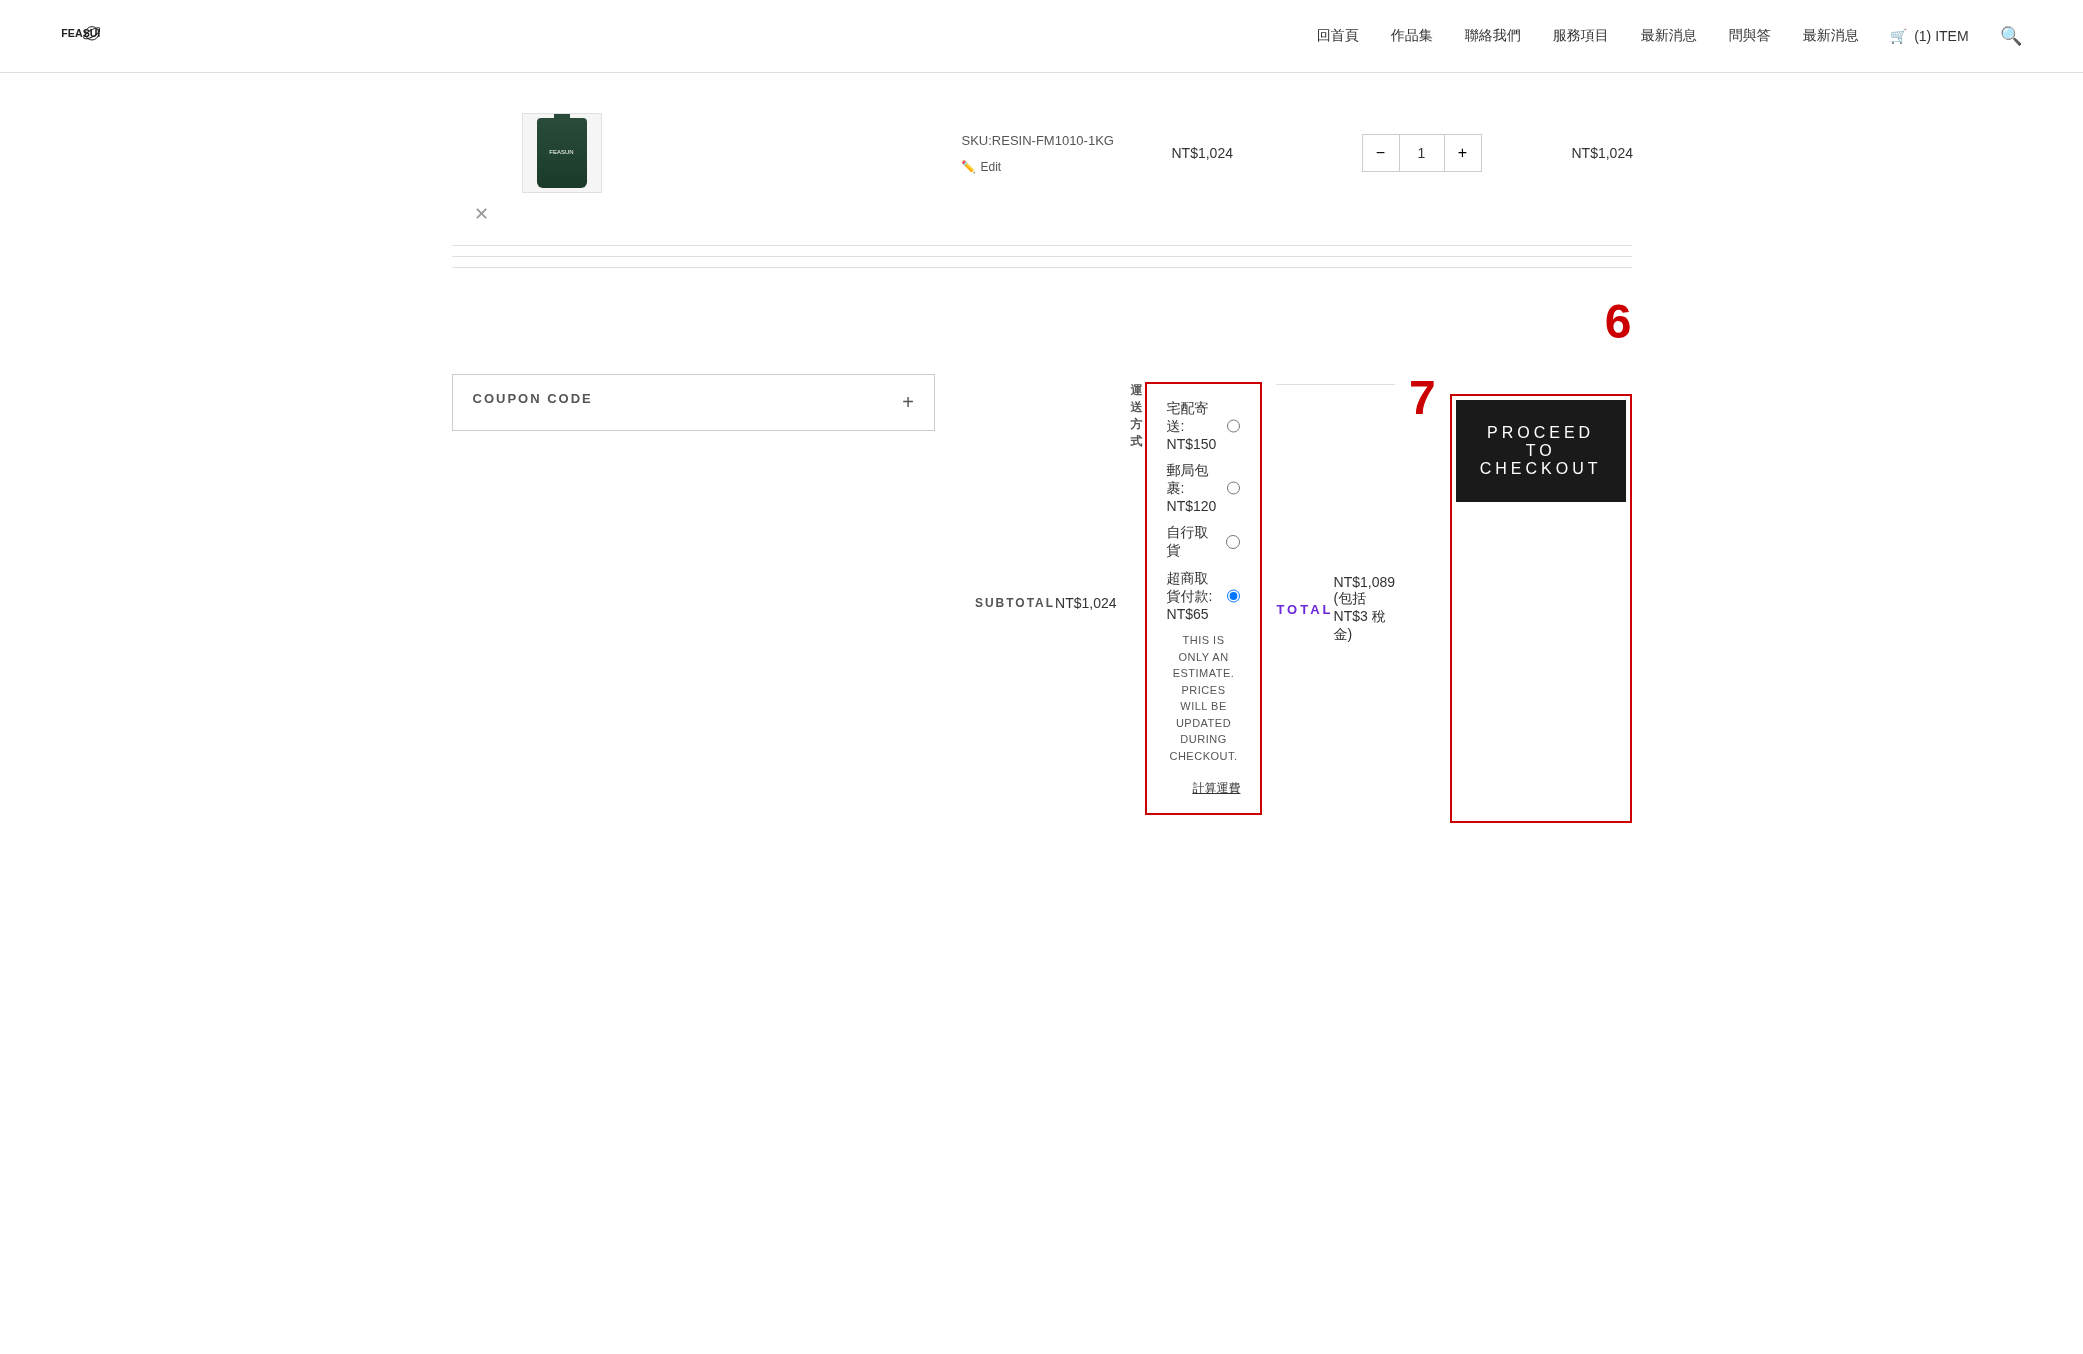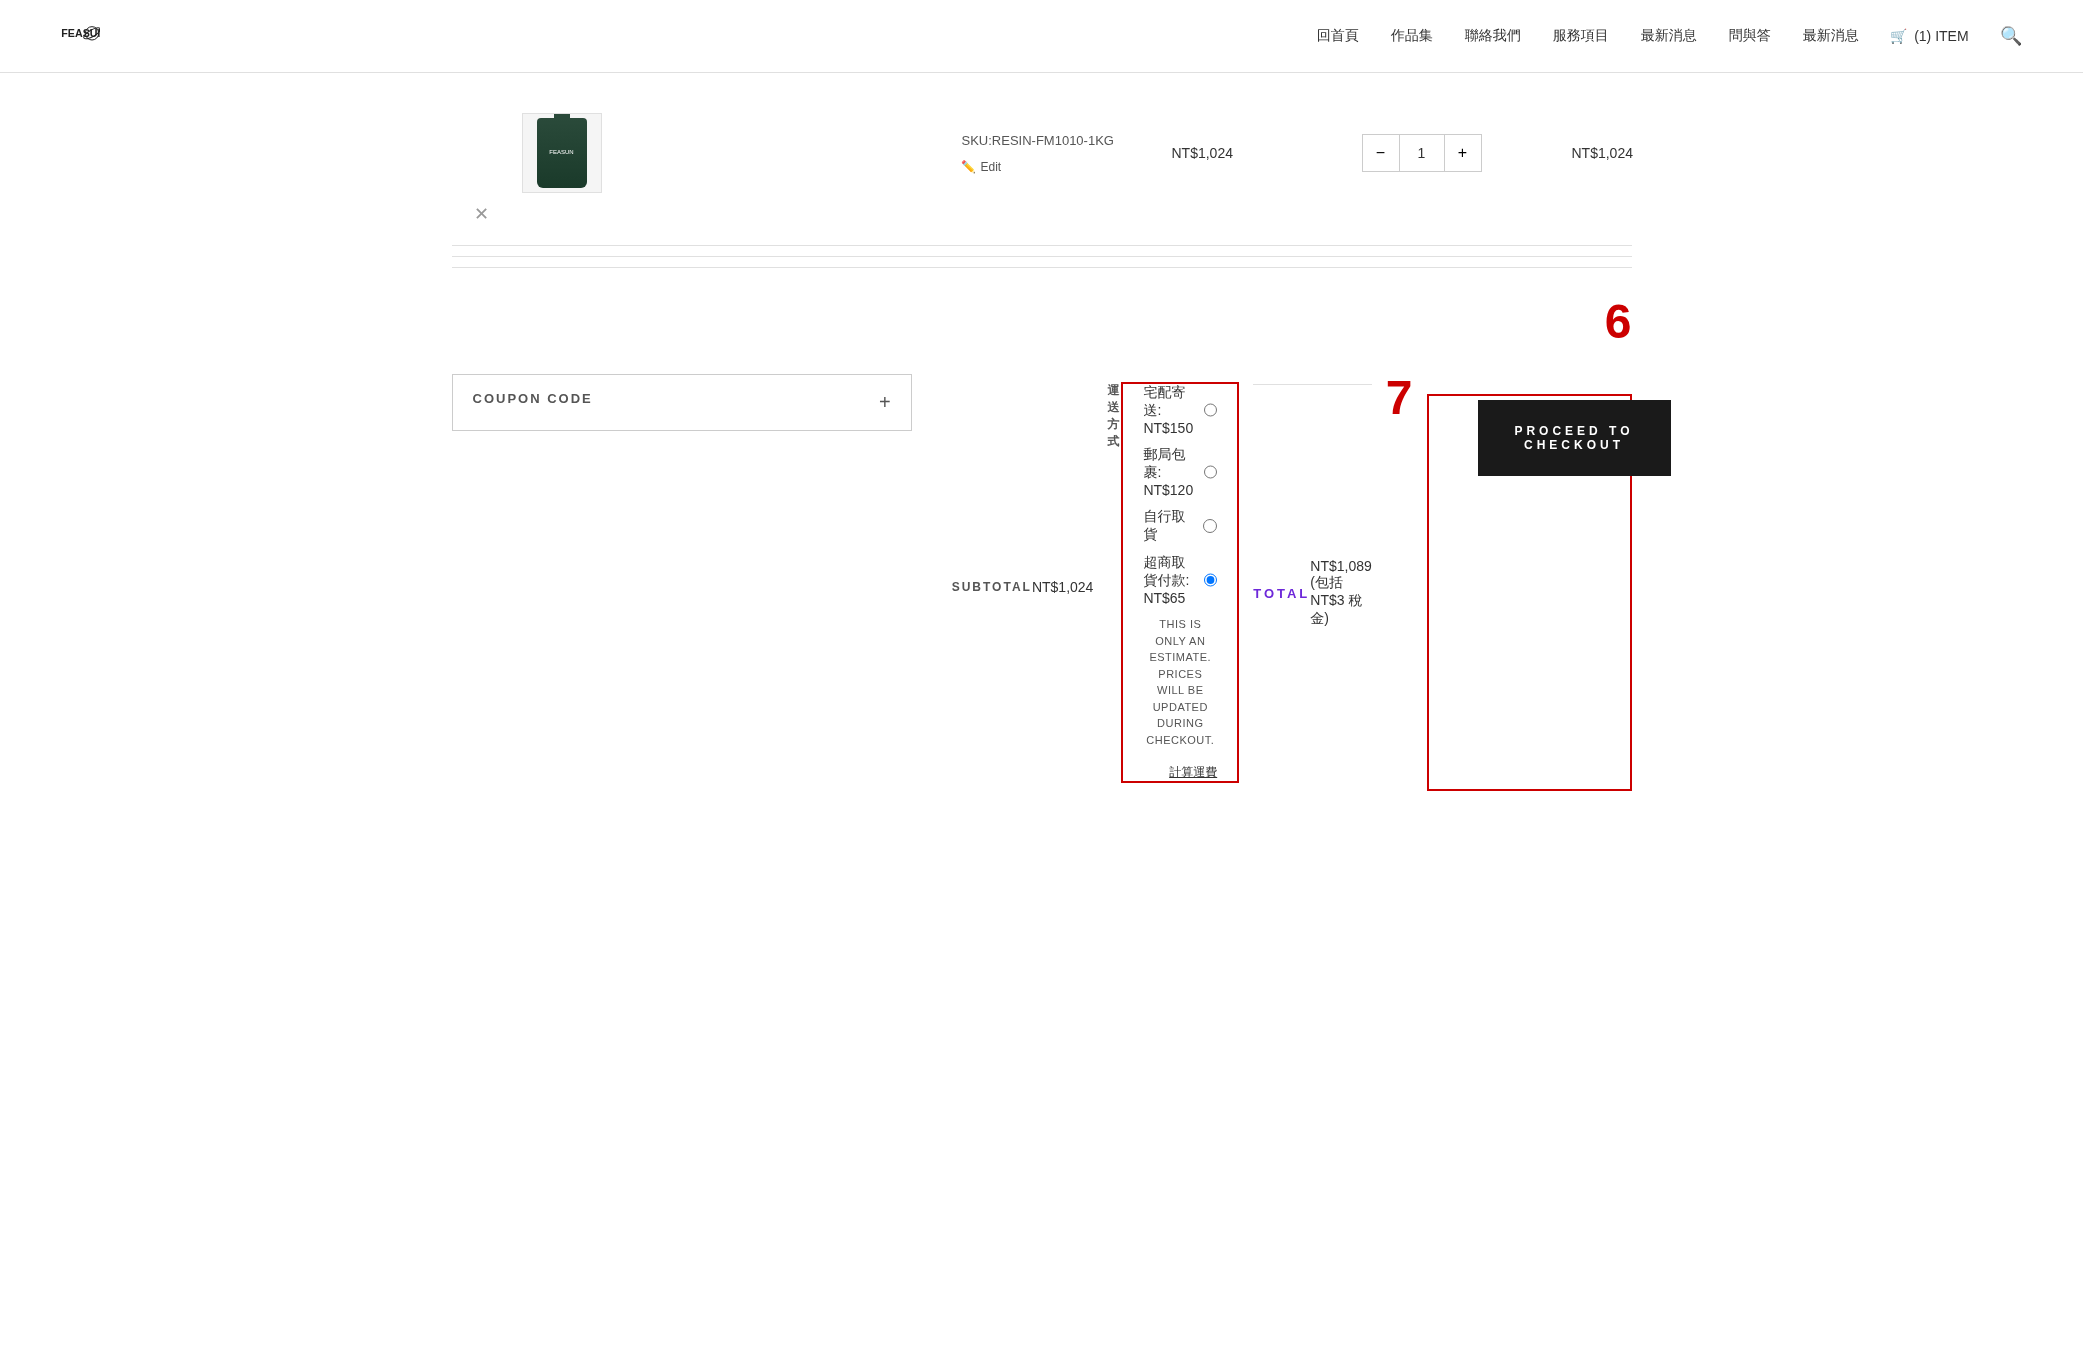--- a/index.html
+++ b/index.html
@@ -209,21 +209,21 @@
       letter-spacing: 2px;
       color: #555;
       text-transform: uppercase;
       font-weight: bold;
     }
     .summary-value { font-size: 14px; color: #333; text-align: right; }
 
     
     .shipping-box {
       border: 2px solid #cc0000;
-      padding: 0 20px;
+      padding: 16px 20px;
       display: flex;
       flex-direction: column;
       gap: 10px;
       position: relative;
     }
     .shipping-option {
       display: flex;
       align-items: center;
       justify-content: flex-end;
       gap: 8px;
@@ -277,26 +277,25 @@
       margin-top: 20px;
       border: 2px solid #cc0000;
       padding: 4px;
     }
     .proceed-btn {
       background: #1a1a1a;
       color: #fff;
       border: none;
       width: 100%;
       padding: 24px;
-      font-size: 12px;
+      font-size: 16px;
       letter-spacing: 4px;
-      font-weight: bold;
-      cursor: pointer;
-      text-transform: uppercase;
-      margin-left: 45px;
+      font-weight: normal;
+      cursor: pointer;
+      text-transform: uppercase;
     }
 
     
     .step7-row {
       display: flex;
       justify-content: flex-end;
       padding-right: 0;
     }
 
     .subtotal-row {

